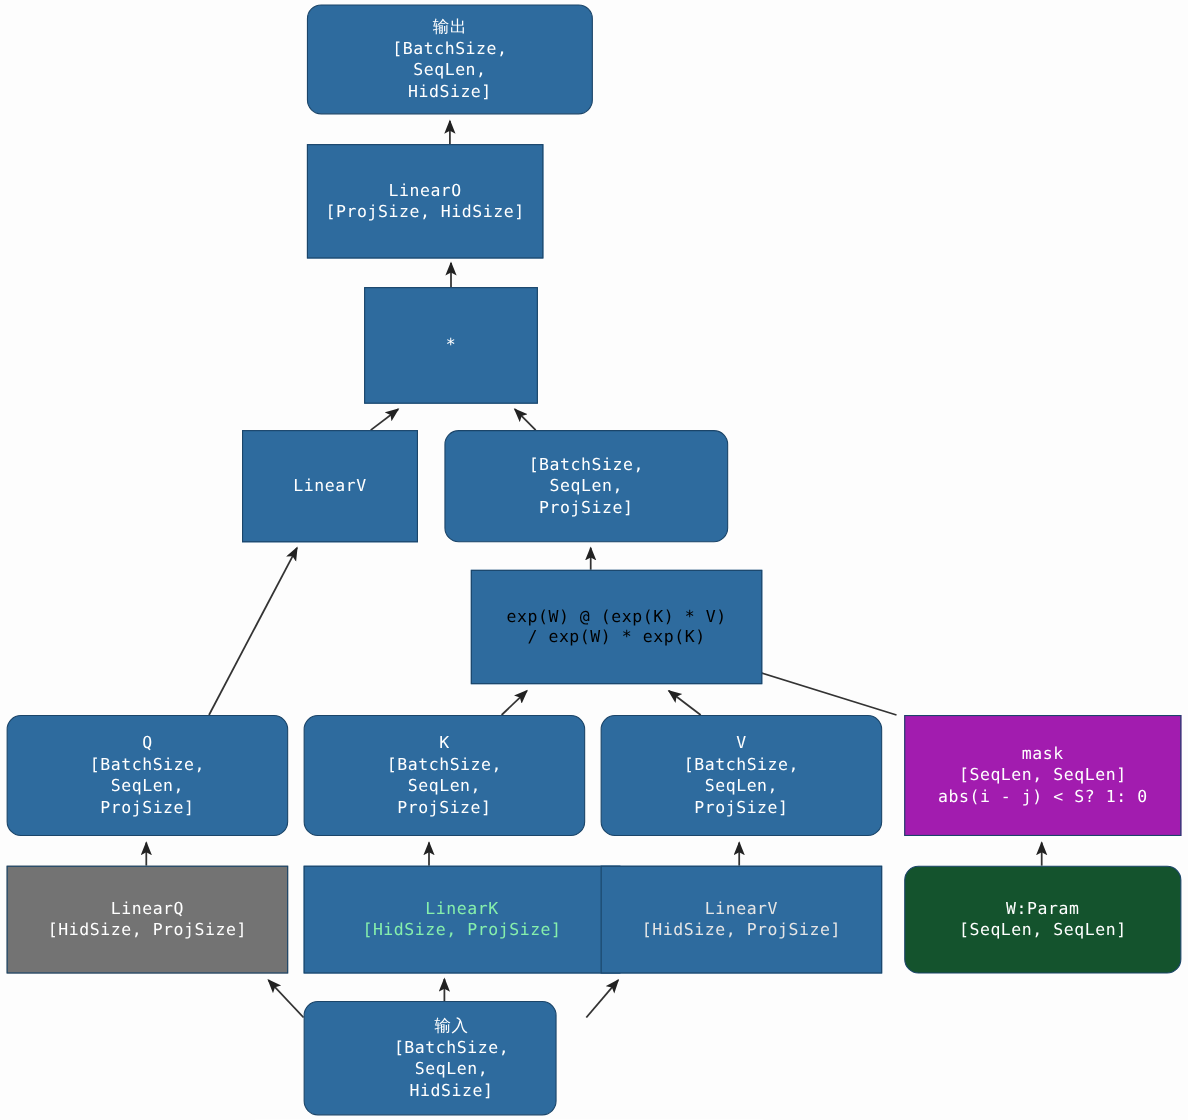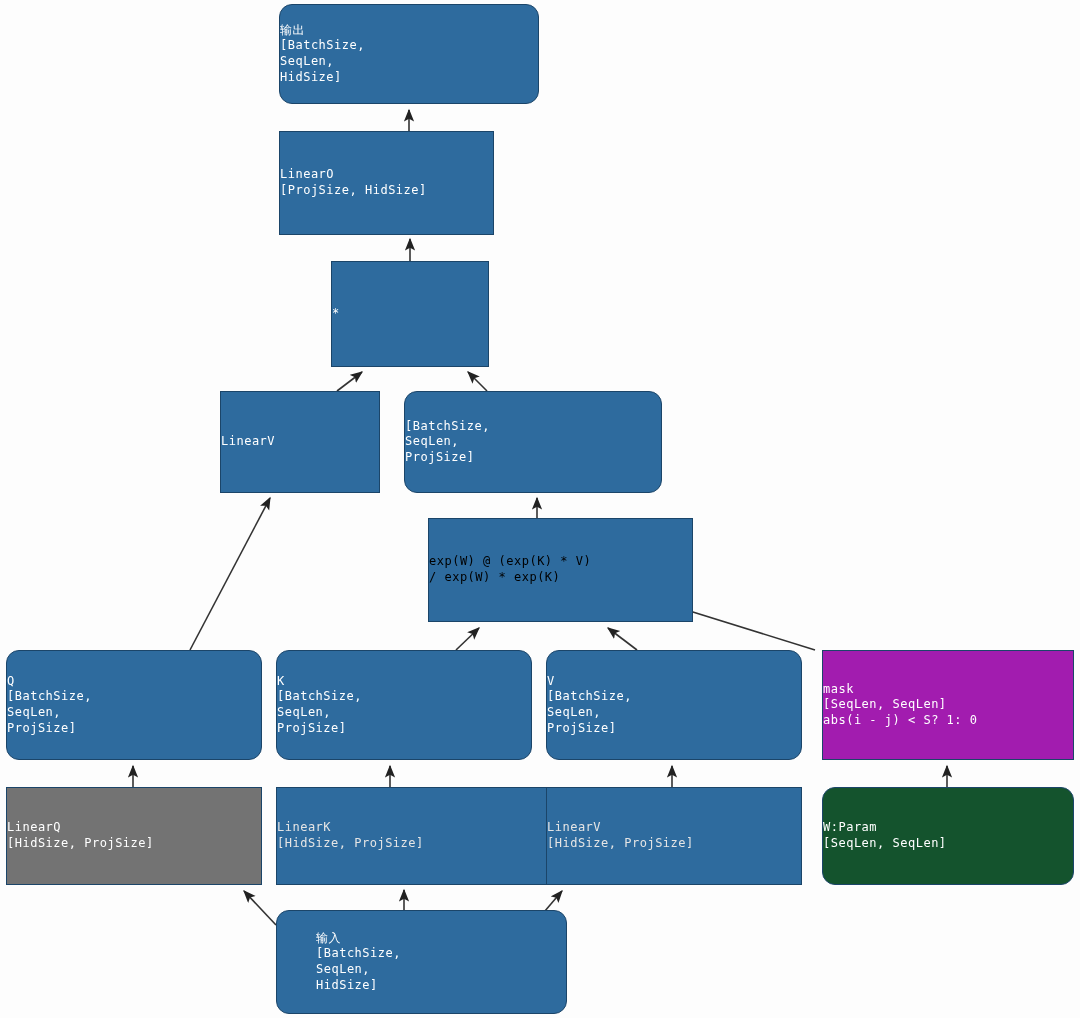--- a/index.html
+++ b/index.html
@@ -25,24 +25,25 @@
   }
   .node {
     position: absolute;
     box-sizing: border-box;
     background: #2E6B9E;
     border: 1px solid #1b4569;
     color: #ffffff;
     display: flex;
     align-items: center;
     justify-content: center;
+    text-align: center;
     line-height: 1.30;
     letter-spacing: 0.5px;
     white-space: pre;
-    font-size: 12px;
+    font-size: 15px;
     z-index: 2;
   }
   .node.rounded { border-radius: 13px; }
   .node .label { display: block; width: 100%; }
 </style>
 </head>
 <body>
 
 <div id="canvas">
   <svg class="edges" viewBox="0 0 1080 1018">
@@ -94,24 +95,24 @@
 ProjSize]</span></div>
       <div class="node rounded" style="left: 546px; top: 650px; width: 256px; height: 110px; background: rgb(46, 107, 158); border-color: rgb(27, 69, 105); color: rgb(255, 255, 255);"><span class="label">V
 [BatchSize,
 SeqLen,
 ProjSize]</span></div>
       <div class="node" style="left: 822px; top: 650px; width: 252px; height: 110px; background: #a21caf; border-color: rgb(27, 69, 105); color: rgb(255, 255, 255);"><span class="label">mask
 [SeqLen, SeqLen]
 abs(i - j) &lt; S? 1: 0</span></div>
       <div class="node" style="left: 6px; top: 787px; width: 256px; height: 98px; background: #737373; border-color: rgb(27, 69, 105); color: rgb(255, 255, 255);"><span class="label">LinearQ
 [HidSize, ProjSize]</span></div>
-      <div class="node" style="left: 276px; top: 787px; width: 288px; height: 98px; background: rgb(46, 107, 158); border-color: rgb(27, 69, 105); color: #e5e5e5;"><span class="label">LinearK
+      <div class="node" style="left: 276px; top: 787px; width: 288px; height: 98px; background: rgb(46, 107, 158); border-color: rgb(27, 69, 105); color: #86efac;"><span class="label">LinearK
 [HidSize, ProjSize]</span></div>
       <div class="node" style="left: 546px; top: 787px; width: 256px; height: 98px; background: rgb(46, 107, 158); border-color: rgb(27, 69, 105); color: #e5e5e5;"><span class="label">LinearV
 [HidSize, ProjSize]</span></div>
       <div class="node rounded" style="left: 822px; top: 787px; width: 252px; height: 98px; background: #14532d; border-color: rgb(27, 69, 105); color: rgb(255, 255, 255);"><span class="label">W:Param
 [SeqLen, SeqLen]</span></div>
-      <div class="node rounded" style="left: 276px; top: 910px; width: 291px; height: 104px; background: rgb(46, 107, 158); border-color: rgb(27, 69, 105); color: rgb(255, 255, 255); padding-left: 39px;"><span class="label">输入
+      <div class="node rounded" style="left: 276px; top: 910px; width: 230px; height: 104px; background: rgb(46, 107, 158); border-color: rgb(27, 69, 105); color: rgb(255, 255, 255); padding-left: 39px;"><span class="label">输入
 [BatchSize,
 SeqLen,
 HidSize]</span></div>
     </div>
 </div>
 
 </body></html>

